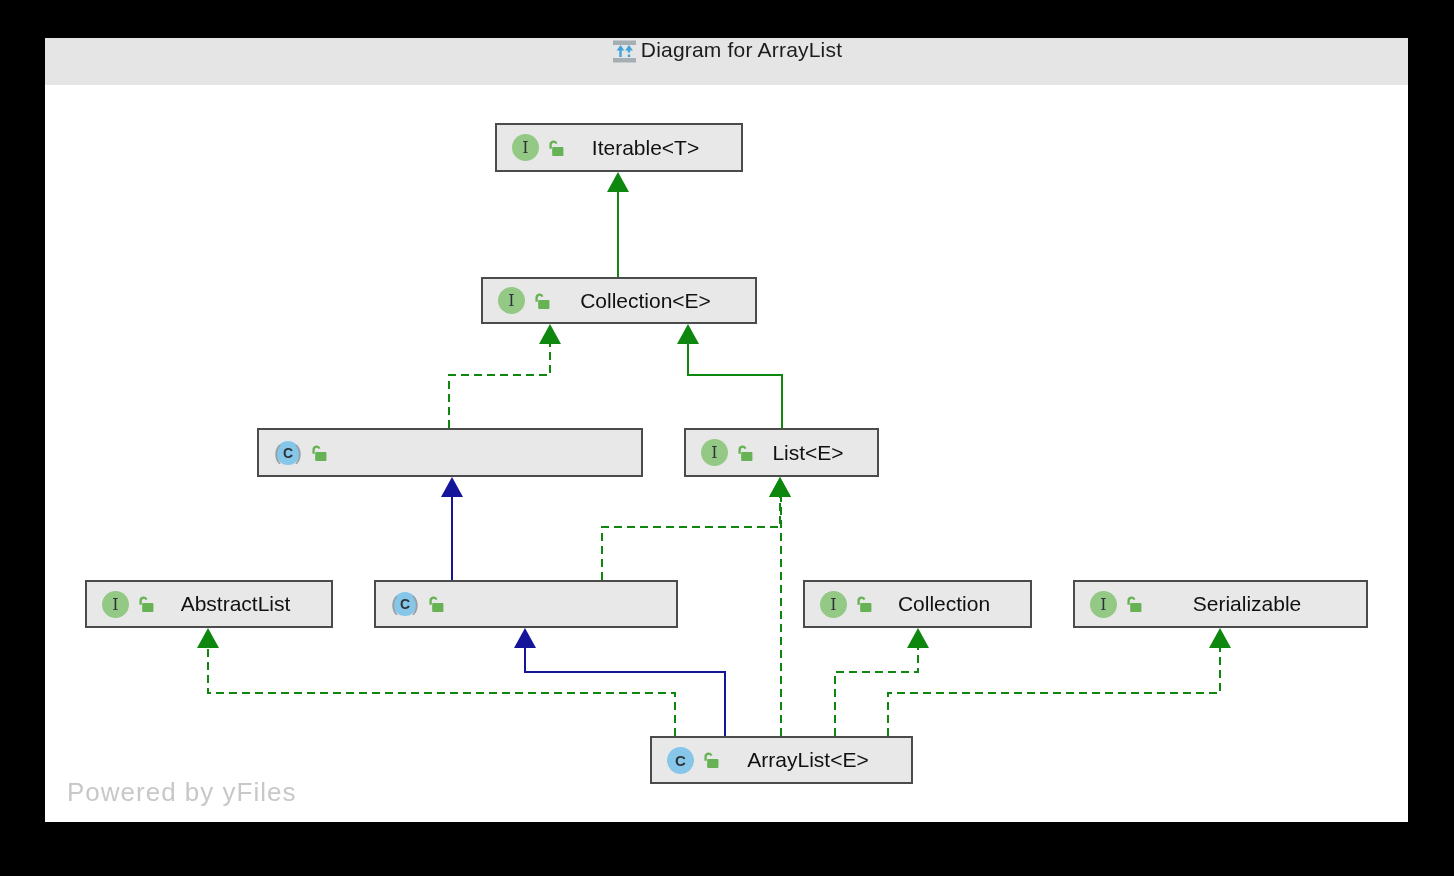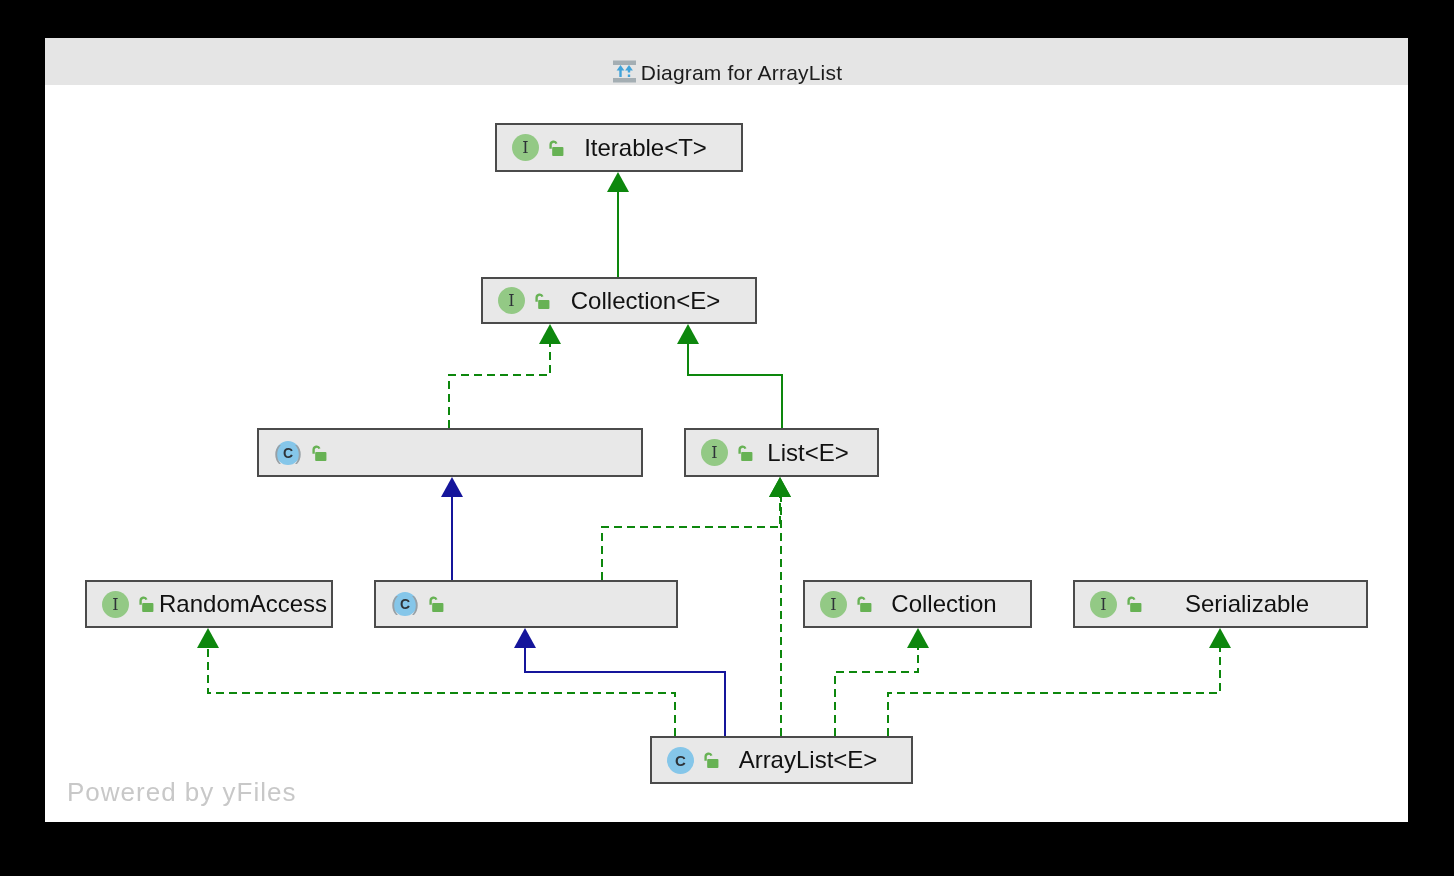--- a/index.html
+++ b/index.html
@@ -1,27 +1,27 @@
 <!DOCTYPE html>
 <html><head>
 <meta charset="utf-8">
 <style>
   * { margin:0; padding:0; box-sizing:border-box; }
   html,body { width:1454px; height:876px; background:#000; overflow:hidden;
               font-family:"Liberation Sans", sans-serif; }
   .window { position:absolute; left:45px; top:38px; width:1363px; height:784px; background:#fff; }
   .titlebar { position:absolute; left:0; top:0; width:100%; height:47px; background:#e5e5e5;
-              display:flex; align-items:flex-end; justify-content:center; gap:3px; }
+              display:flex; align-items:flex-start; justify-content:center; gap:3px; }
   .titlebar .title { font-size:21px; color:#1c1c1c; letter-spacing:.2px; }
   .canvas { position:absolute; left:0; top:47px; width:1363px; height:737px; }
   svg.edges { position:absolute; left:0; top:0; }
   .node { position:absolute; background:#e8e8e8; border:2px solid #4b4b4b;
           display:flex; align-items:center; padding:0 15px; }
   .node-icons { display:flex; align-items:center; gap:8px; }
-  .node-label { flex:1; text-align:center; font-size:24px; color:#111; white-space:nowrap; padding:0 4px; }
+  .node-label { flex:1; text-align:center; font-size:21px; color:#111; white-space:nowrap; padding:0 4px; }
   .circle { display:inline-flex; align-items:center; justify-content:center;
             border-radius:50%; width:27px; height:27px; color:#2e3338; }
   .circle.iface { background:#93c985; font-family:"DejaVu Serif", serif; font-size:16px; }
   .circle.cls   { background:#85c6e9; font-family:"Liberation Sans", sans-serif;
                   font-size:15px; font-weight:600; }
   .abstract-wrap { display:inline-flex; align-items:center; }
   .abstract-wrap .circle { width:24px; height:24px; font-size:14px; }
   .paren { color:#97a0a6; font-size:21px; font-weight:400; position:relative; z-index:2; }
   .paren.l { margin-right:-5px; } .paren.r { margin-left:-5px; }
   .watermark { position:absolute; left:22px; bottom:14px; font-size:26px; color:#c8c8c8;
@@ -113,21 +113,21 @@
         <span class="node-label">List&lt;E&gt;</span>
       </div>
       <div class="node" style="left: 40px; top: 495px; width: 248px; height: 48px;">
         <span class="node-icons">
           <span class="circle iface">I</span>
           <svg width="18" height="18" viewBox="0 0 16 16">
             <path d="M3.2,8.6 L3.2,4.9 A2.7,2.7 0 0 1 8.4,4.1" fill="none" stroke="#67b254" stroke-width="2.1"></path>
             <rect x="4.6" y="7.2" width="10" height="7.8" rx="0.8" fill="#67b254"></rect>
           </svg>
         </span>
-        <span class="node-label">RandomAccess</span>
+        <span class="node-label">AbstractList</span>
       </div>
       <div class="node" style="left: 329px; top: 495px; width: 304px; height: 48px;">
         <span class="node-icons">
           <span class="abstract-wrap">
             <span class="paren l">(</span>
             <span class="circle cls">C</span>
             <span class="paren r">)</span>
           </span>
           <svg width="18" height="18" viewBox="0 0 16 16">
             <path d="M3.2,8.6 L3.2,4.9 A2.7,2.7 0 0 1 8.4,4.1" fill="none" stroke="#67b254" stroke-width="2.1"></path>

